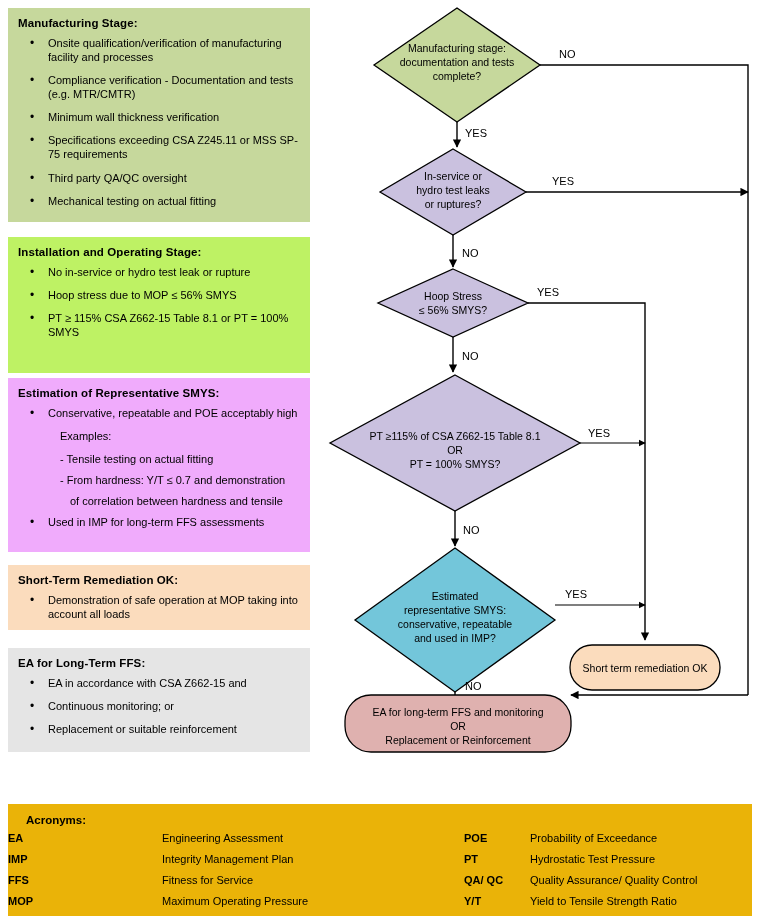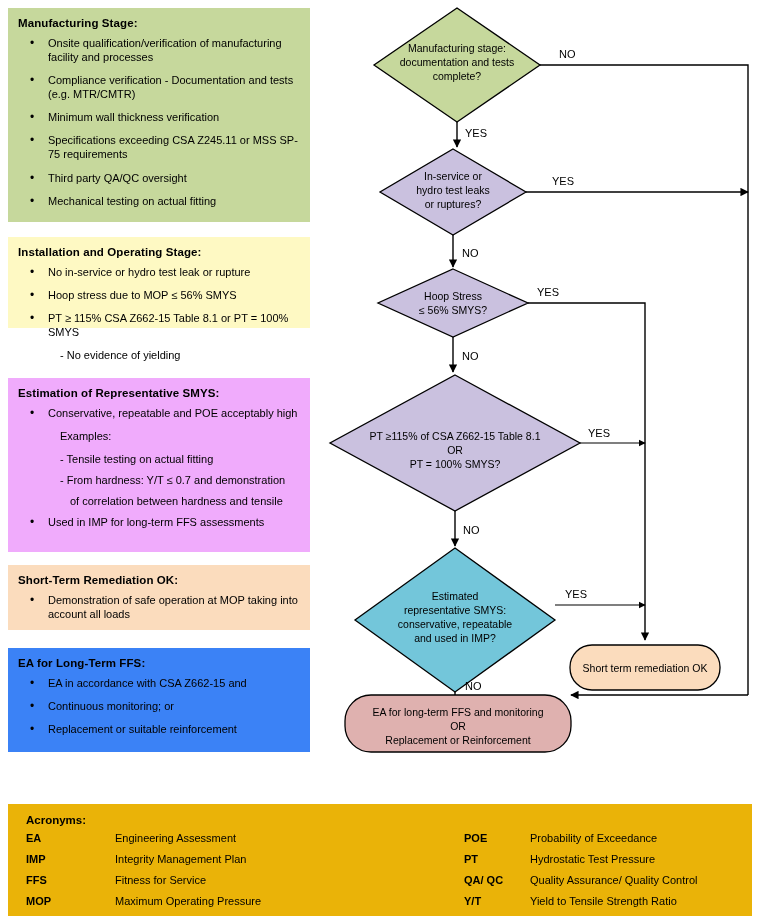--- a/index.html
+++ b/index.html
@@ -51,24 +51,24 @@
   .panel li.plain { padding-left: 42px; }
   .panel li .bullet {
     position: absolute;
     left: 12px; top: 0px;
     font-size: 12px;
     line-height: 1.25;
   }
   .panel li:last-child { margin-bottom: 0; }
 
   #panel-manufacturing { top: 8px;  height: 214px; background: #c6d89c; }
-  #panel-installation   { top: 237px; height: 91px; background: #fef9c3; }
+  #panel-installation   { top: 237px; height: 136px; background: #bef264; }
   #panel-estimation     { top: 378px; height: 174px; background: #f0abfc; }
   #panel-shortterm      { top: 565px; height: 65px;  background: #fbdcbd; }
-  #panel-ea             { top: 648px; height: 104px; background: #3b82f6; }
+  #panel-ea             { top: 648px; height: 104px; background: #e5e5e5; }
 
   
   #flow {
     position: absolute;
     left: 315px; top: 0px;
     width: 445px; height: 760px;
   }
   #flow text {
     font-family: "Liberation Sans", sans-serif;
     font-size: 10.5px;
@@ -99,22 +99,21 @@
     flex-direction: column;
   }
   #acronyms .arow {
     display: flex;
     font-size: 11px;
     line-height: 1.0;
     margin-bottom: 10px;
   }
   #acronyms .acr {
     font-weight: bold;
-    width: 107px;
-    padding-left: 18px;
+    width: 154px;
   }
   #acronyms .col.right .acr { padding-left: 84px; width: 150px; }
   #acronyms .def { flex: 1; }
 </style>
 </head>
 <body>
 
 <div id="root">
 
   <div class="panel" id="panel-manufacturing">
@@ -128,21 +127,20 @@
       <li><span class="bullet">•</span><span>Mechanical testing on actual fitting</span></li>
     </ul>
   </div>
 
   <div class="panel" id="panel-installation">
     <h3>Installation and Operating Stage:</h3>
     <ul>
       <li><span class="bullet">•</span><span>No in-service or hydro test leak or rupture</span></li>
       <li><span class="bullet">•</span><span>Hoop stress due to MOP ≤ 56% SMYS</span></li>
       <li><span class="bullet">•</span><span>PT ≥ 115% CSA Z662-15 Table 8.1 or PT = 100% SMYS</span></li>
-      <li class="plain"><span>- No evidence of yielding</span></li>
     </ul>
   </div>
 
   <div class="panel" id="panel-estimation">
     <h3>Estimation of Representative SMYS:</h3>
     <ul>
       <li><span class="bullet">•</span><span>Conservative, repeatable and POE acceptably high</span></li>
       <li class="plain"><span>Examples:</span></li>
       <li class="sub"><span>- Tensile testing on actual fitting</span></li>
       <li class="sub"><span>- From hardness: Y/T ≤ 0.7 and demonstration</span></li>

